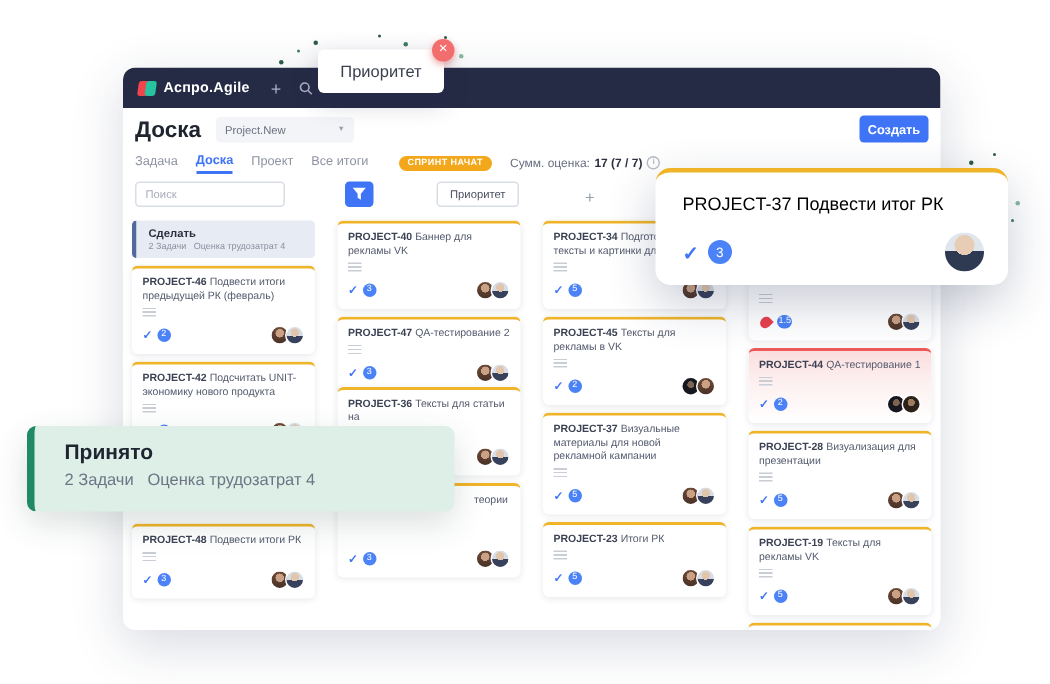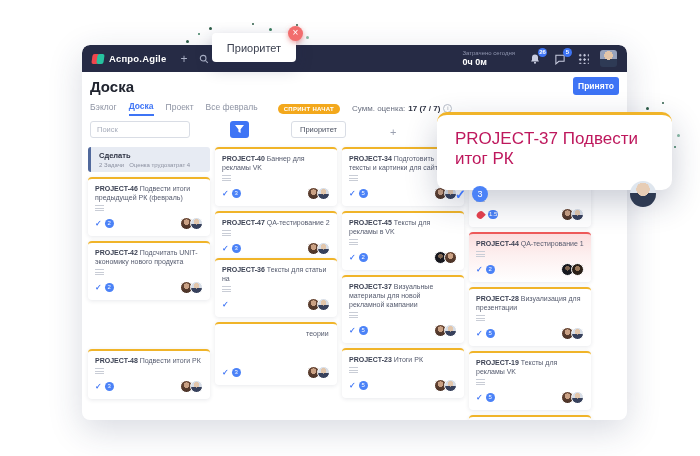--- a/index.html
+++ b/index.html
@@ -61,21 +61,21 @@
   .search-in{width:100px;height:17px;border:1px solid #d9dde5;border-radius:3px;padding:0 6px;font-size:7.5px;
              color:#4a5060;outline:none;}
   .search-in::placeholder{color:#a7adbb;}
   .filter-btn{margin-left:4px;width:19px;height:17px;background:#3e74f5;border-radius:3px;display:flex;
               align-items:center;justify-content:center;}
   .chip{margin-left:6px;height:17px;padding:0 8px;border:1px solid #d9dde5;border-radius:3px;background:#fff;
         font-size:7.5px;color:#4a5060;line-height:15px;}
   .plus2{margin-left:8px;color:#9aa0b0;font-size:11px;}
 
   
-  .board{position:absolute;left:6px;top:102px;display:flex;gap:5px;}
+  .board{position:absolute;left:6px;top:102px;display:flex;gap:15px;}
   .col{width:122px;}
   .col-head{height:25px;border-radius:3px;padding:4px 0 0 8px;border-left:3px solid transparent;margin-bottom:5px;}
   .col-head .cname{font-size:7.5px;font-weight:700;color:#2b3040;}
   .col-head .csub{font-size:6px;color:#8b90a0;margin-top:2px;}
 
   .card{background:#fff;border-radius:4px;border-top:2px solid #f0b429;box-shadow:0 1px 4px rgba(25,35,70,.10);
         padding:5px 7px 6px;margin-bottom:5px;}
   .card-title{font-size:7px;line-height:9px;color:#555b6e;min-height:9px;}
   .card-title .cid{font-weight:700;color:#3c4254;}
   .desc-icon{width:9px;height:6px;margin-top:3px;
@@ -108,21 +108,21 @@
   .tclose{position:absolute;top:-7px;right:-7px;width:15px;height:15px;border-radius:50%;background:#f26d6d;
           color:#fff;font-size:10px;line-height:14px;text-align:center;box-shadow:0 2px 5px rgba(220,80,80,.5);}
 
   .accepted{position:absolute;left:18px;top:284px;width:285px;height:57px;background:#ddefe7;border-left:5px solid #1f8a63;
             border-radius:6px;z-index:20;box-shadow:0 8px 22px rgba(30,60,50,.16);padding:9px 0 0 20px;}
   .accepted .atitle{font-size:14px;font-weight:700;color:#1e2430;}
   .accepted .asub{font-size:11px;color:#6d7585;margin-top:5px;}
 
   .popup{position:absolute;left:437px;top:112px;width:235px;height:78px;background:#fff;border-radius:10px;
          border-top:3px solid #f0b429;box-shadow:0 12px 32px rgba(30,40,80,.24);z-index:25;padding:14px 16px 0 18px;}
-  .popup .ptitle{font-size:17px;color:#be185d;}
+  .popup .ptitle{font-size:12px;color:#000000;}
   .popup .prow{display:flex;align-items:center;margin-top:12px;}
   .popup .pchk{color:#3e74f5;font-size:13px;font-weight:700;margin-right:6px;}
   .popup .pbadge{background:#4b82f7;color:#fff;font-size:9px;width:16px;height:16px;line-height:16px;border-radius:50%;
                  text-align:center;}
   .popup .pav{margin-left:auto;width:26px;height:26px;border-radius:50%;
               background:radial-gradient(circle at 50% 32%,#e7cdb5 0 30%,transparent 31%),linear-gradient(180deg,#dfe6ee 0 48%,#2e3a52 48%);}
 </style>
 </head>
 <body>
 
@@ -151,53 +151,36 @@
         </span>
       <span class="brand">Аспро.Agile</span>
       <span class="nav-plus">+</span>
       <span class="nav-search">
         <svg width="10" height="10" viewBox="0 0 12 12">
             <circle cx="5" cy="5" r="3.4" fill="none" stroke="#aab0c6" stroke-width="1.3"></circle>
             <line x1="7.6" y1="7.6" x2="10.6" y2="10.6" stroke="#aab0c6" stroke-width="1.3"></line>
           </svg>
       </span>
       <span class="nav-frag">Сп</span>
-      <div class="nav-right">
-        <span class="time-block">
-          <span class="time-label">Затрачено сегодня</span>
-          <span class="time-value">0ч 0м</span>
-        </span>
-        <span class="icon-wrap">
-          <svg width="12" height="12" viewBox="0 0 16 16">
-              <path d="M8 2a4 4 0 0 0-4 4v3l-1.3 2.2h10.6L12 9V6a4 4 0 0 0-4-4z" fill="#c9cde0"></path>
-              <circle cx="8" cy="13" r="1.4" fill="#c9cde0"></circle>
-            </svg>
-          <span class="nbadge">26</span>
-        </span>
-        <span class="icon-wrap">
-          <svg width="12" height="12" viewBox="0 0 16 16">
-              <path d="M2.5 3h11v8h-7l-4 3.5V3z" fill="none" stroke="#c9cde0" stroke-width="1.4"></path>
-            </svg>
-          <span class="nbadge">5</span>
-        </span>
-        <span class="grid-icon"></span>
-        <span class="nav-avatar"></span>
-      </div>
     </div>
 
     <div class="hdr">
       <span class="page-title">Доска</span>
-      <span class="create-btn">Принято</span>
+      <span class="proj-select">
+        <span>Project.New</span>
+        <span class="chev">▼</span>
+      </span>
+      <span class="create-btn">Создать</span>
     </div>
 
     <div class="tabs">
-      <span class="tab">Бэклог</span>
+      <span class="tab">Задача</span>
       <span class="tab active">Доска</span>
       <span class="tab">Проект</span>
-      <span class="tab">Все февраль</span>
+      <span class="tab">Все итоги</span>
       <span class="sprint-pill">СПРИНТ НАЧАТ</span>
       <span class="score">
         <span>Сумм. оценка:</span>
         <b>17 (7 / 7)</b>
         <span class="info-i">i</span>
       </span>
     </div>
 
     <div class="frow">
       <input class="search-in" placeholder="Поиск" style="">
@@ -416,20 +399,24 @@
       </div>
 
     </div>
   </div>
 
   <div class="tooltip">
     <span class="ttext">Приоритет</span>
     <span class="tclose">×</span>
   </div>
 
+  <div class="accepted">
+    <div class="atitle">Принято</div>
+    <div class="asub">2 Задачи&nbsp;&nbsp; Оценка трудозатрат 4</div>
+  </div>
 
   <div class="popup">
     <div class="ptitle">PROJECT-37 Подвести итог РК</div>
     <div class="prow">
       <span class="pchk">✓</span>
       <span class="pbadge">3</span>
       <span class="pav"></span>
     </div>
   </div>
 

